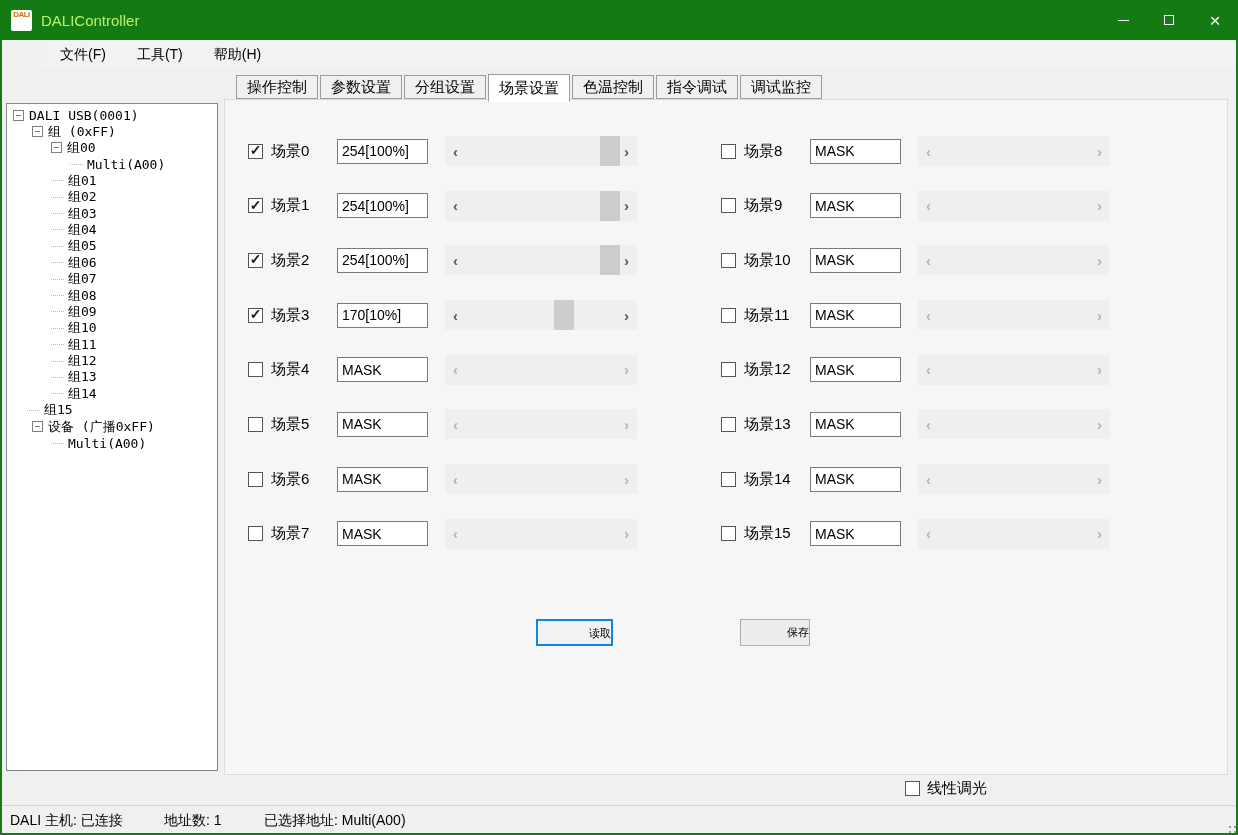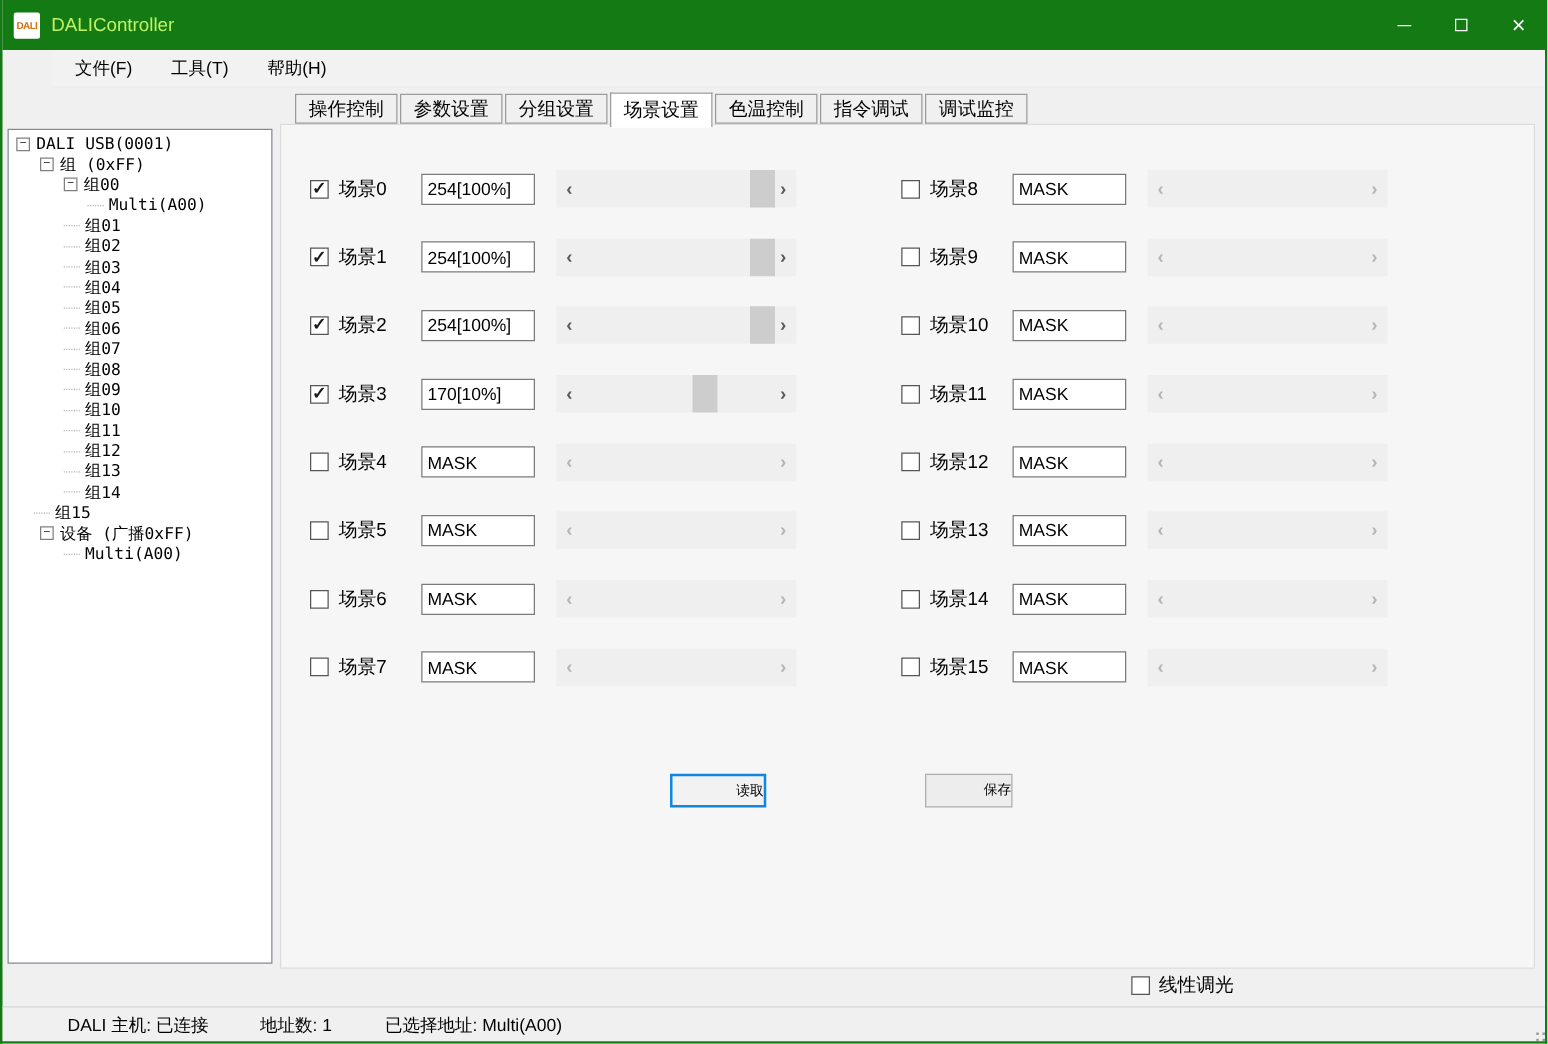--- a/index.html
+++ b/index.html
@@ -6,21 +6,21 @@
   html,body { width:1238px; height:835px; }
   body { font-family:"Liberation Sans", sans-serif; font-size:14px; color:#000; }
 
   .window { position:relative; width:1238px; height:835px; background:#f0f0f0;
             border:2px solid #147a14; border-top:none; overflow:hidden; }
 
   
   .titlebar { position:absolute; left:-2px; top:0; width:1238px; height:40px;
               background:#147a14; display:flex; align-items:center; }
   .app-icon { width:21px; height:21px; background:#fff; margin-left:11px; display:flex;
-              align-items:center; justify-content:center; border-radius:2px; }
+              justify-content:center; border-radius:2px; }
   .app-icon span { font-size:8px; font-weight:bold; color:#d07010; letter-spacing:-0.5px; }
   .title-text { color:#bef264; font-size:15px; margin-left:9px; }
   .win-btns { position:absolute; right:0; top:0; height:40px; display:flex; }
   .win-btn { width:46px; height:40px; display:flex; align-items:center; justify-content:center; cursor:default; }
   .glyph-min { width:11px; height:0; border-top:1px solid #fff; }
   .glyph-max { width:10px; height:10px; border:1px solid #fff; }
   .glyph-close { color:#fff; font-size:19px; line-height:19px; }
 
   
   .menubar { position:absolute; left:0; top:40px; width:100%; height:30px; background:#f2f2f2;
@@ -74,21 +74,21 @@
   .btn.focused { border:2px solid #0f86e0; background:#f2f2f2; }
   #btn-read { left:311px; top:519px; width:77px; }
   #btn-save { left:515px; top:519px; width:70px; }
 
   
   .linear-row { position:absolute; left:903px; top:779px; display:flex; align-items:center; }
   .linear-row .lbl { margin-left:7px; font-size:15px; }
 
   .statusbar { position:absolute; left:0; bottom:0; width:100%; height:28px; background:#f0f0f0;
                border-top:1px solid #d5d5d5; }
-  .status-item { position:absolute; top:6px; font-size:14px;margin-left:44px; }
+  .status-item { position:absolute; top:6px; font-size:14px; }
   #st-host { left:8px; } #st-addr { left:162px; } #st-sel { left:262px; }
   .sizegrip { position:absolute; right:5px; bottom:5px; width:2px; height:2px; background:#9a9a9a;
               box-shadow: -5px 10px #9a9a9a, 0 10px #9a9a9a, 5px 10px #9a9a9a,
                           0 5px #9a9a9a, 5px 5px #9a9a9a, 5px 0 #9a9a9a; }
 </style>
 </head>
 <body>
 
 <div class="window">
 

